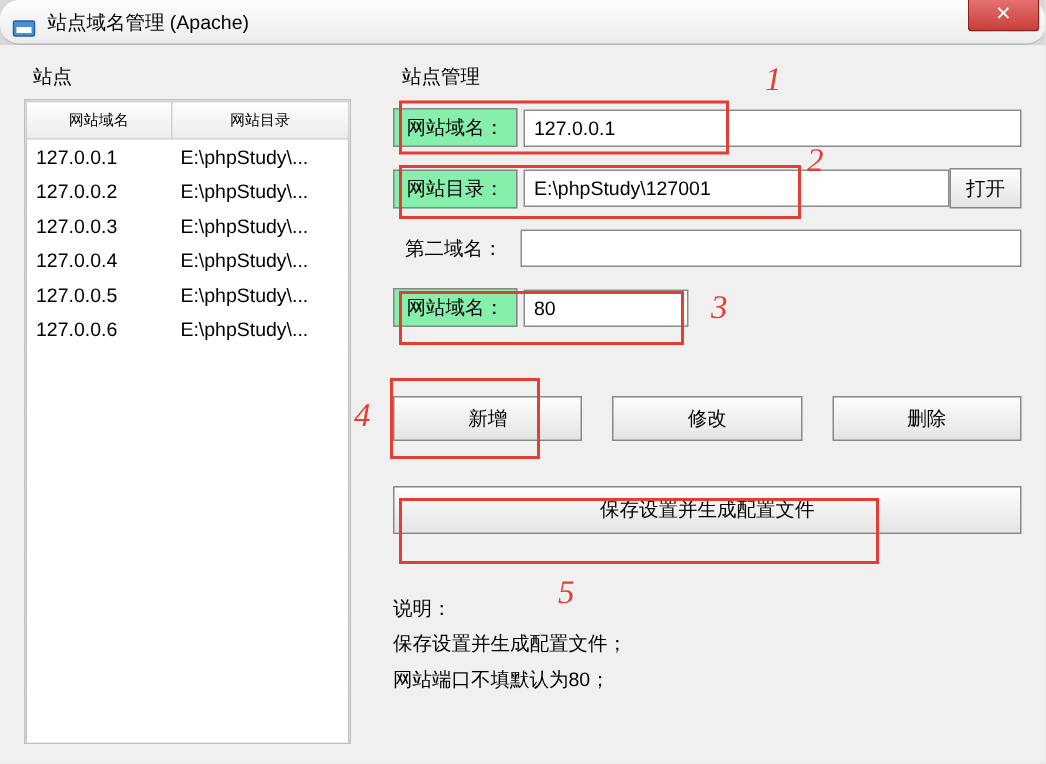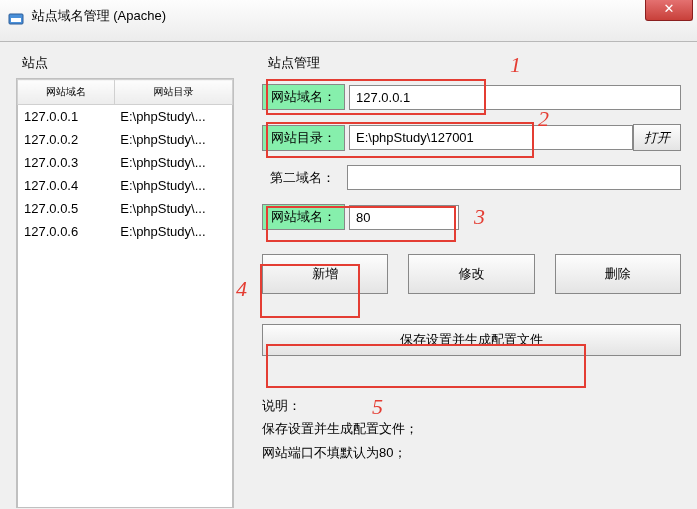--- a/index.html
+++ b/index.html
@@ -6,25 +6,26 @@
   body {
     font-family: "Microsoft YaHei", "SimSun", sans-serif;
     font-size: 13px;
     background: #d8d8d8;
     width: 697px;
     height: 509px;
     overflow: hidden;
   }
   .titlebar {
     background: linear-gradient(to bottom, #fdfdfd, #ececec);
-    height: 42px;
+    height: 30px;
     line-height: 30px;
     padding-left: 8px;
     border-bottom: 1px solid #b8b8b8;
     position: relative;
+    border-radius: 13px;
   }
   .titlebar-icon {
     display: inline-block;
     width: 16px;
     height: 16px;
     vertical-align: middle;
     margin-right: 4px;
   }
   .titlebar-text { vertical-align: middle; color: #000; }
   .close-btn {
@@ -121,21 +122,21 @@
     cursor: pointer;
     height: 27px;
     min-width: 48px;
   }
   .button-row {
     display: flex;
     gap: 20px;
     margin-top: 24px;
     margin-bottom: 30px;
   }
-  .button-row .btn { flex: 1; height: 40px; }
+  .button-row .btn { flex: 1; height: 30px; margin-top: 22px; }
   .btn-wide {
     width: 100%;
     height: 32px;
   }
   .desc {
     margin-top: 38px;
     font-size: 13px;
     line-height: 1.8;
   }
   .red-box {
@@ -146,21 +147,20 @@
   .red-num {
     position: absolute;
     color: #e43d33;
     font-size: 22px;
     font-style: italic;
     pointer-events: none;
     font-family: serif;
   }
   .open-btn {
     margin-left: 0;
-    font-style: italic;
   }
 </style>
 </head>
 <body>
 
 <div class="titlebar">
   <span class="titlebar-icon">
     <svg width="16" height="16" viewBox="0 0 16 16">
       <rect x="1" y="3" width="14" height="10" rx="1" fill="#4a90d9" stroke="#2d5d98"></rect>
       <rect x="3" y="7" width="10" height="4" fill="#fff"></rect>

